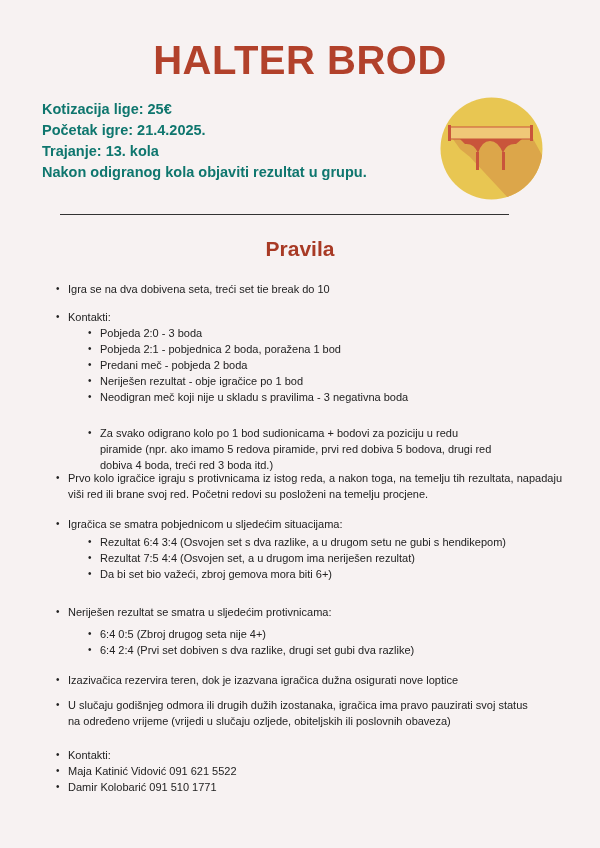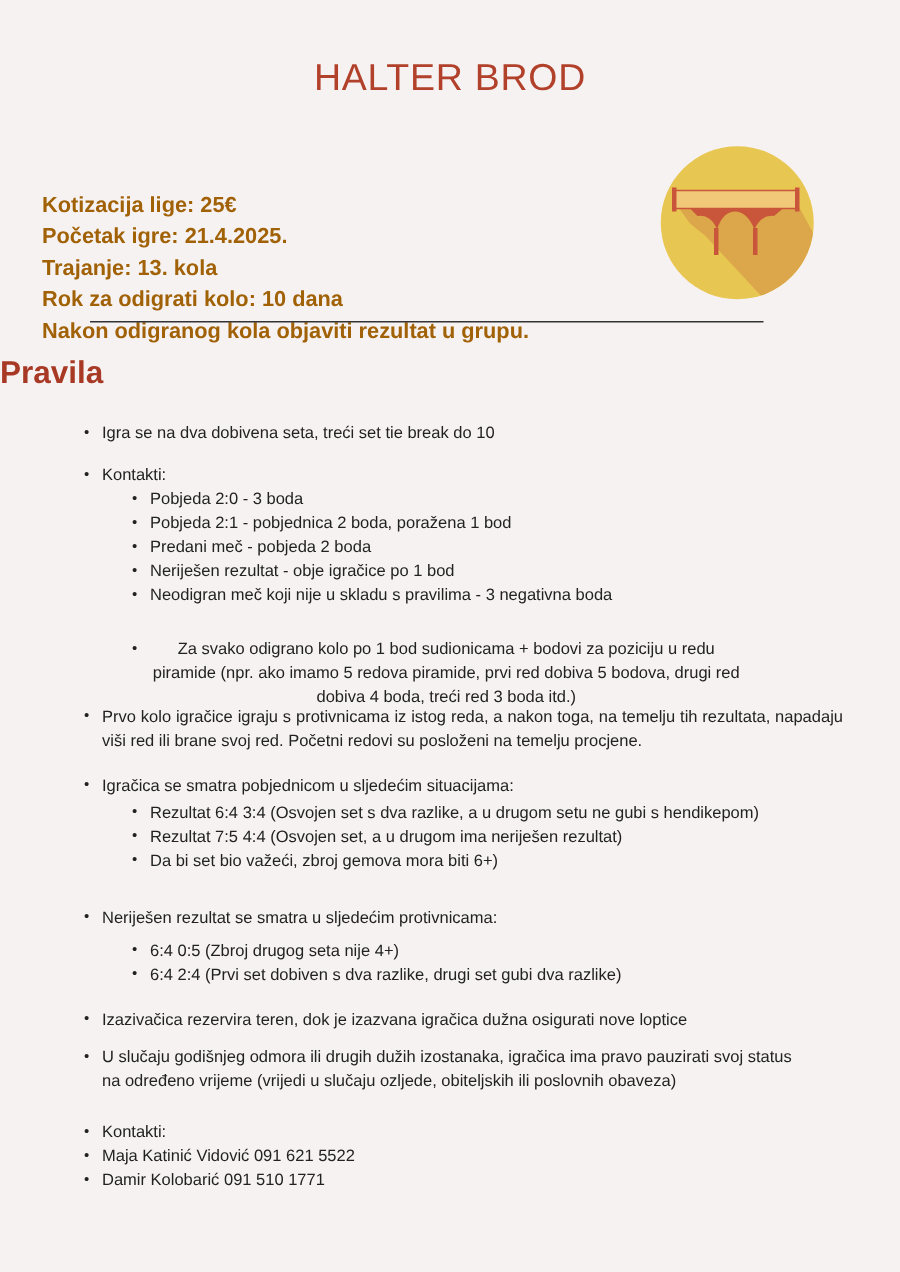--- a/index.html
+++ b/index.html
@@ -8,57 +8,55 @@
     background: #f7f2f2;
     font-family: "Liberation Sans", sans-serif;
     color: #1f1f1f;
     position: relative;
     overflow: hidden;
   }
   .title {
     position: absolute; top: 38px; left: 0; width: 600px;
     text-align: center;
     font-family: "Liberation Sans", sans-serif;
-    font-weight: normal; font-size: 25px; letter-spacing: 0.5px;
+    font-weight: bold; font-size: 40px; letter-spacing: 0.5px;
     color: #b2412b;
   }
   .info {
-    position: absolute; top: 99px; left: 28px;
+    position: absolute; top: 99px; left: 42px;
     font-weight: bold; font-size: 14.5px; line-height: 21px;
-    color: #a16207;
-    margin-top: 28px;
+    color: #0f766e;
   }
   .info div { white-space: nowrap; }
   .logo { position: absolute; left: 440px; top: 97px; width: 103px; height: 103px; }
   .divider {
     position: absolute; top: 214px; left: 60px; width: 449px; height: 0;
     border-top: 1.5px solid #333;
   }
   .subtitle {
-    position: absolute; top: 237px; left: 0; width: 600px; text-align: left;
+    position: absolute; top: 237px; left: 0; width: 600px; text-align: center;
     font-weight: bold; font-size: 21px; color: #a83a25;
   }
   .rules { position: absolute; left: 0; top: 0; width: 600px; font-size: 11px; color: #222; }
   .b { position: absolute; white-space: nowrap; line-height: 16px; margin-left: 20px; }
   .b::before { content: "•"; position: absolute; left: -12px; top: 0; font-size: 10px; }
   .lvl1 { left: 48px; }
-  .lvl2 { left: 80px; text-align: center; }
+  .lvl2 { left: 80px; }
   .wrap { white-space: normal; }
   .just { text-align: justify; text-align-last: left; }
 </style>
 </head>
 <body>
 
 <div class="title">HALTER BROD</div>
 
 <div class="info">
   <div>Kotizacija lige: 25€</div>
   <div>Početak igre: 21.4.2025.</div>
   <div>Trajanje: 13. kola</div>
-  <div>Rok za odigrati kolo: 10 dana</div>
   <div>Nakon odigranog kola objaviti rezultat u grupu.</div>
 </div>
 
 <div class="logo">
   <svg width="103" height="103" viewBox="0 0 103 103">
     <defs>
         <clipPath id="c">
           <circle cx="51.5" cy="51.5" r="51"></circle>
         </clipPath>
       </defs>

